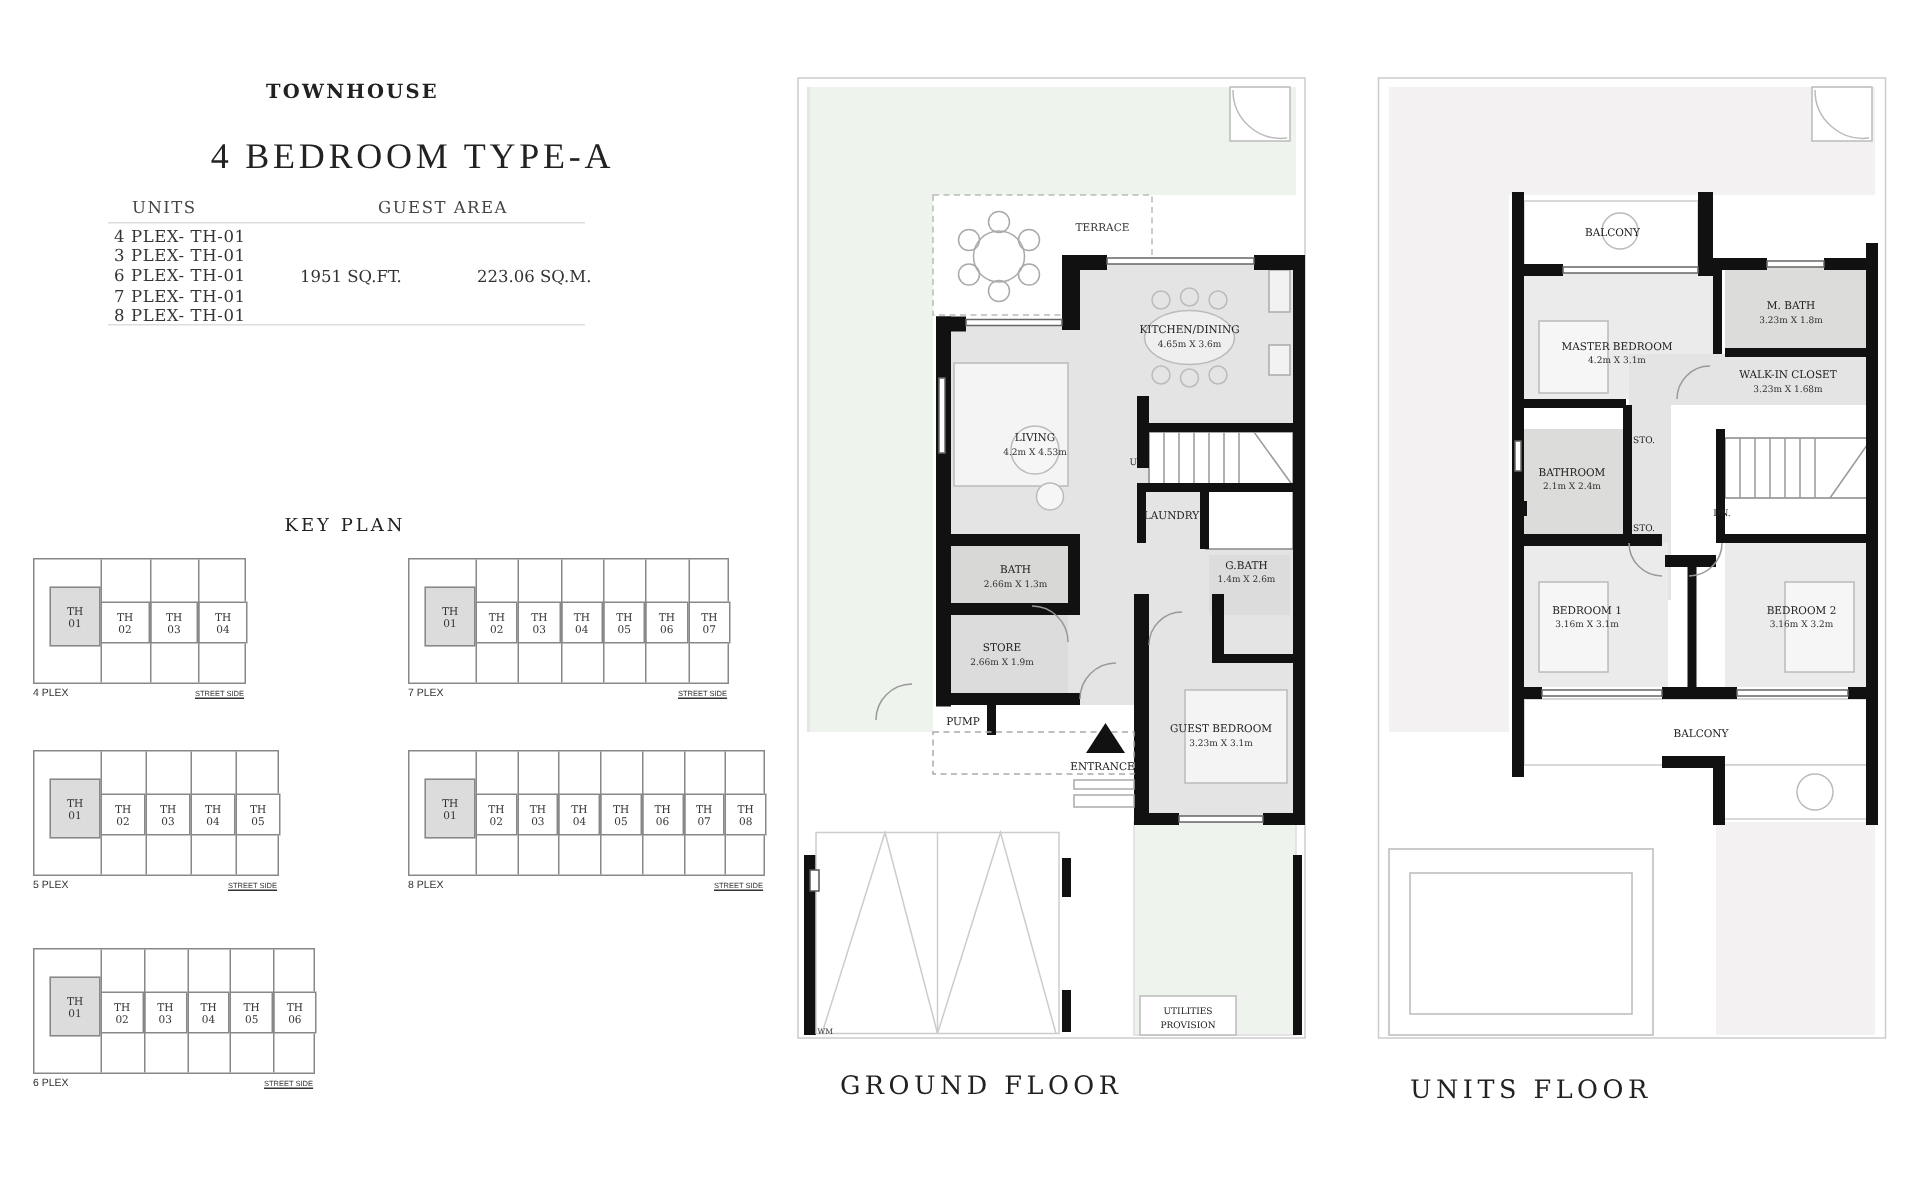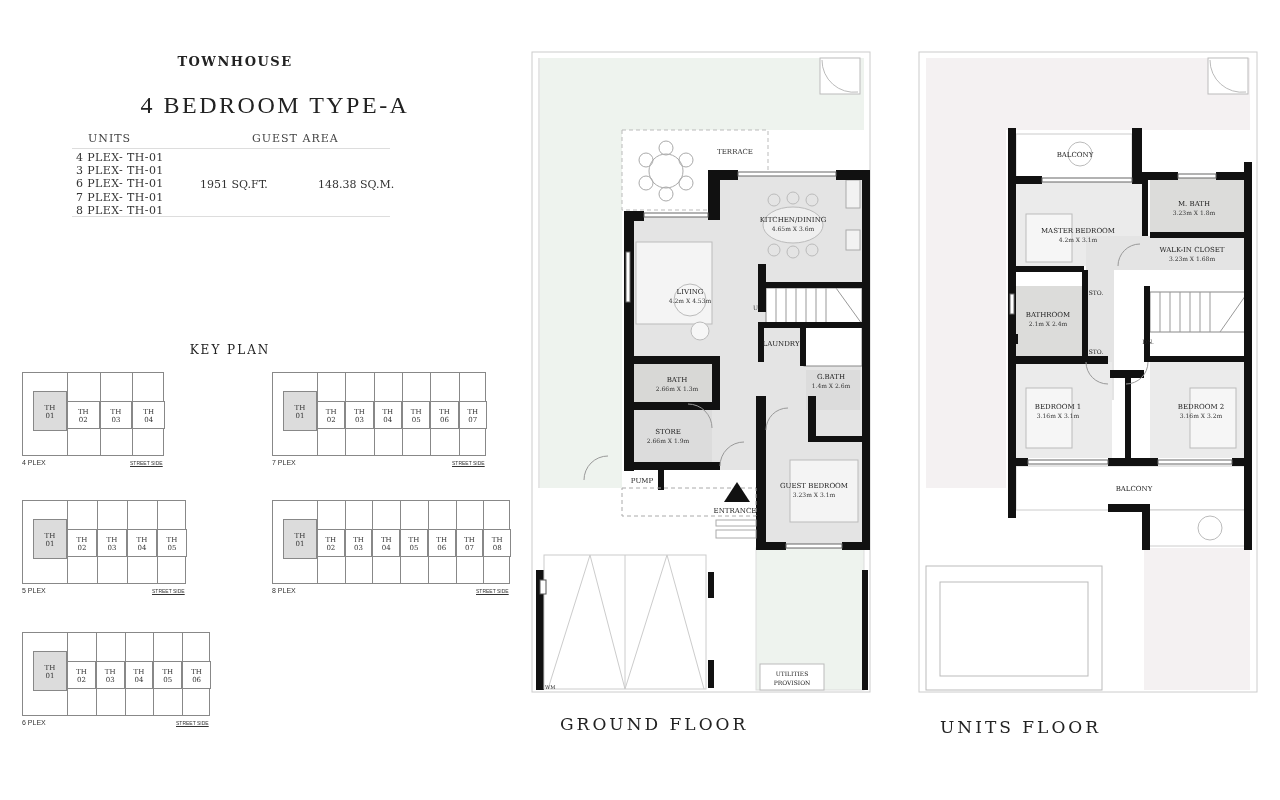--- a/index.html
+++ b/index.html
@@ -28,21 +28,21 @@
 <div class="abs col-area">GUEST AREA</div>
 <div class="abs rule" style="top:148px"></div>
 <div class="abs units-list">
   <div>4 PLEX- TH-01</div>
   <div>3 PLEX- TH-01</div>
   <div>6 PLEX- TH-01</div>
   <div>7 PLEX- TH-01</div>
   <div>8 PLEX- TH-01</div>
 </div>
 <div class="abs area-sqft">1951 SQ.FT.</div>
-<div class="abs area-sqm">148.38 SQ.M.</div>
+<div class="abs area-sqm">223.06 SQ.M.</div>
 <div class="abs rule" style="top:216px"></div>
 
 <div class="abs keyplan-title">KEY PLAN</div>
 
 <div id="keyplans">
     <div class="abs" style="left: 22px; top: 372px; width: 142px; height: 84px; border: 1px solid rgb(136, 136, 136); box-sizing: border-box;">
       <div class="abs" style="left: 10px; top: 18px; width: 34px; height: 40px; border: 1px solid rgb(136, 136, 136); box-sizing: border-box; background: rgb(220, 220, 220); font-size: 7px; line-height: 8px; text-align: center; padding-top: 12px; color: rgb(51, 51, 51);">
         <div>TH</div>
         <div>01</div>
       </div>

